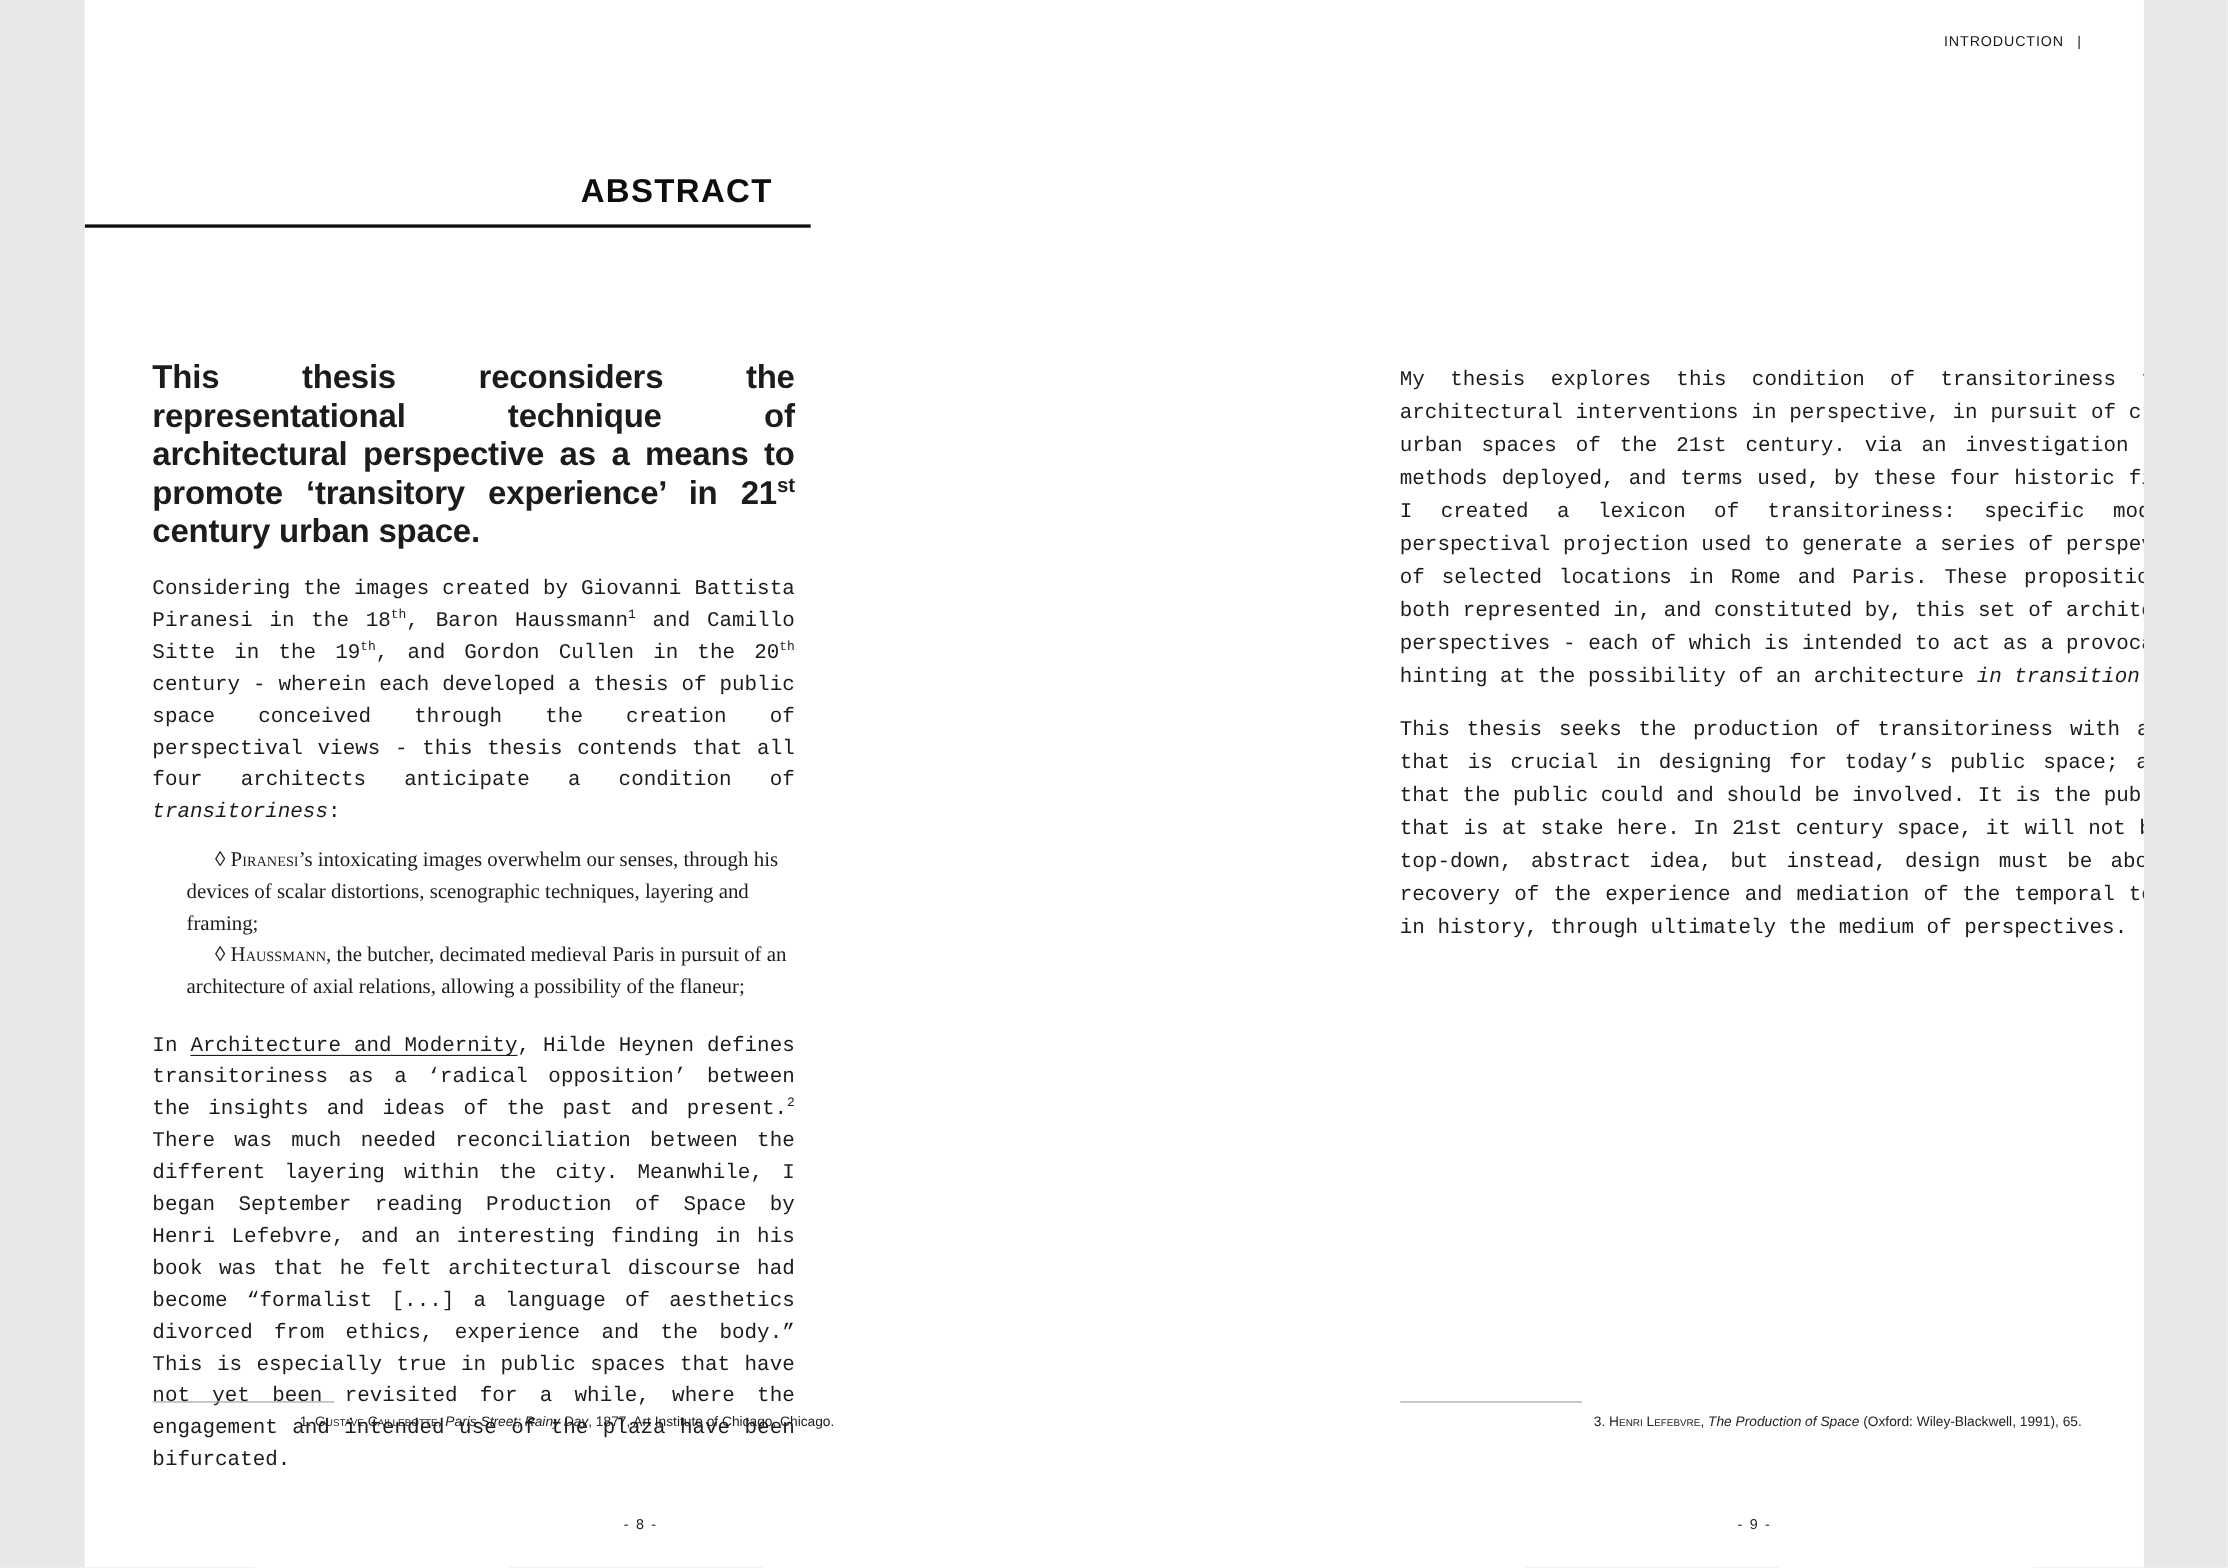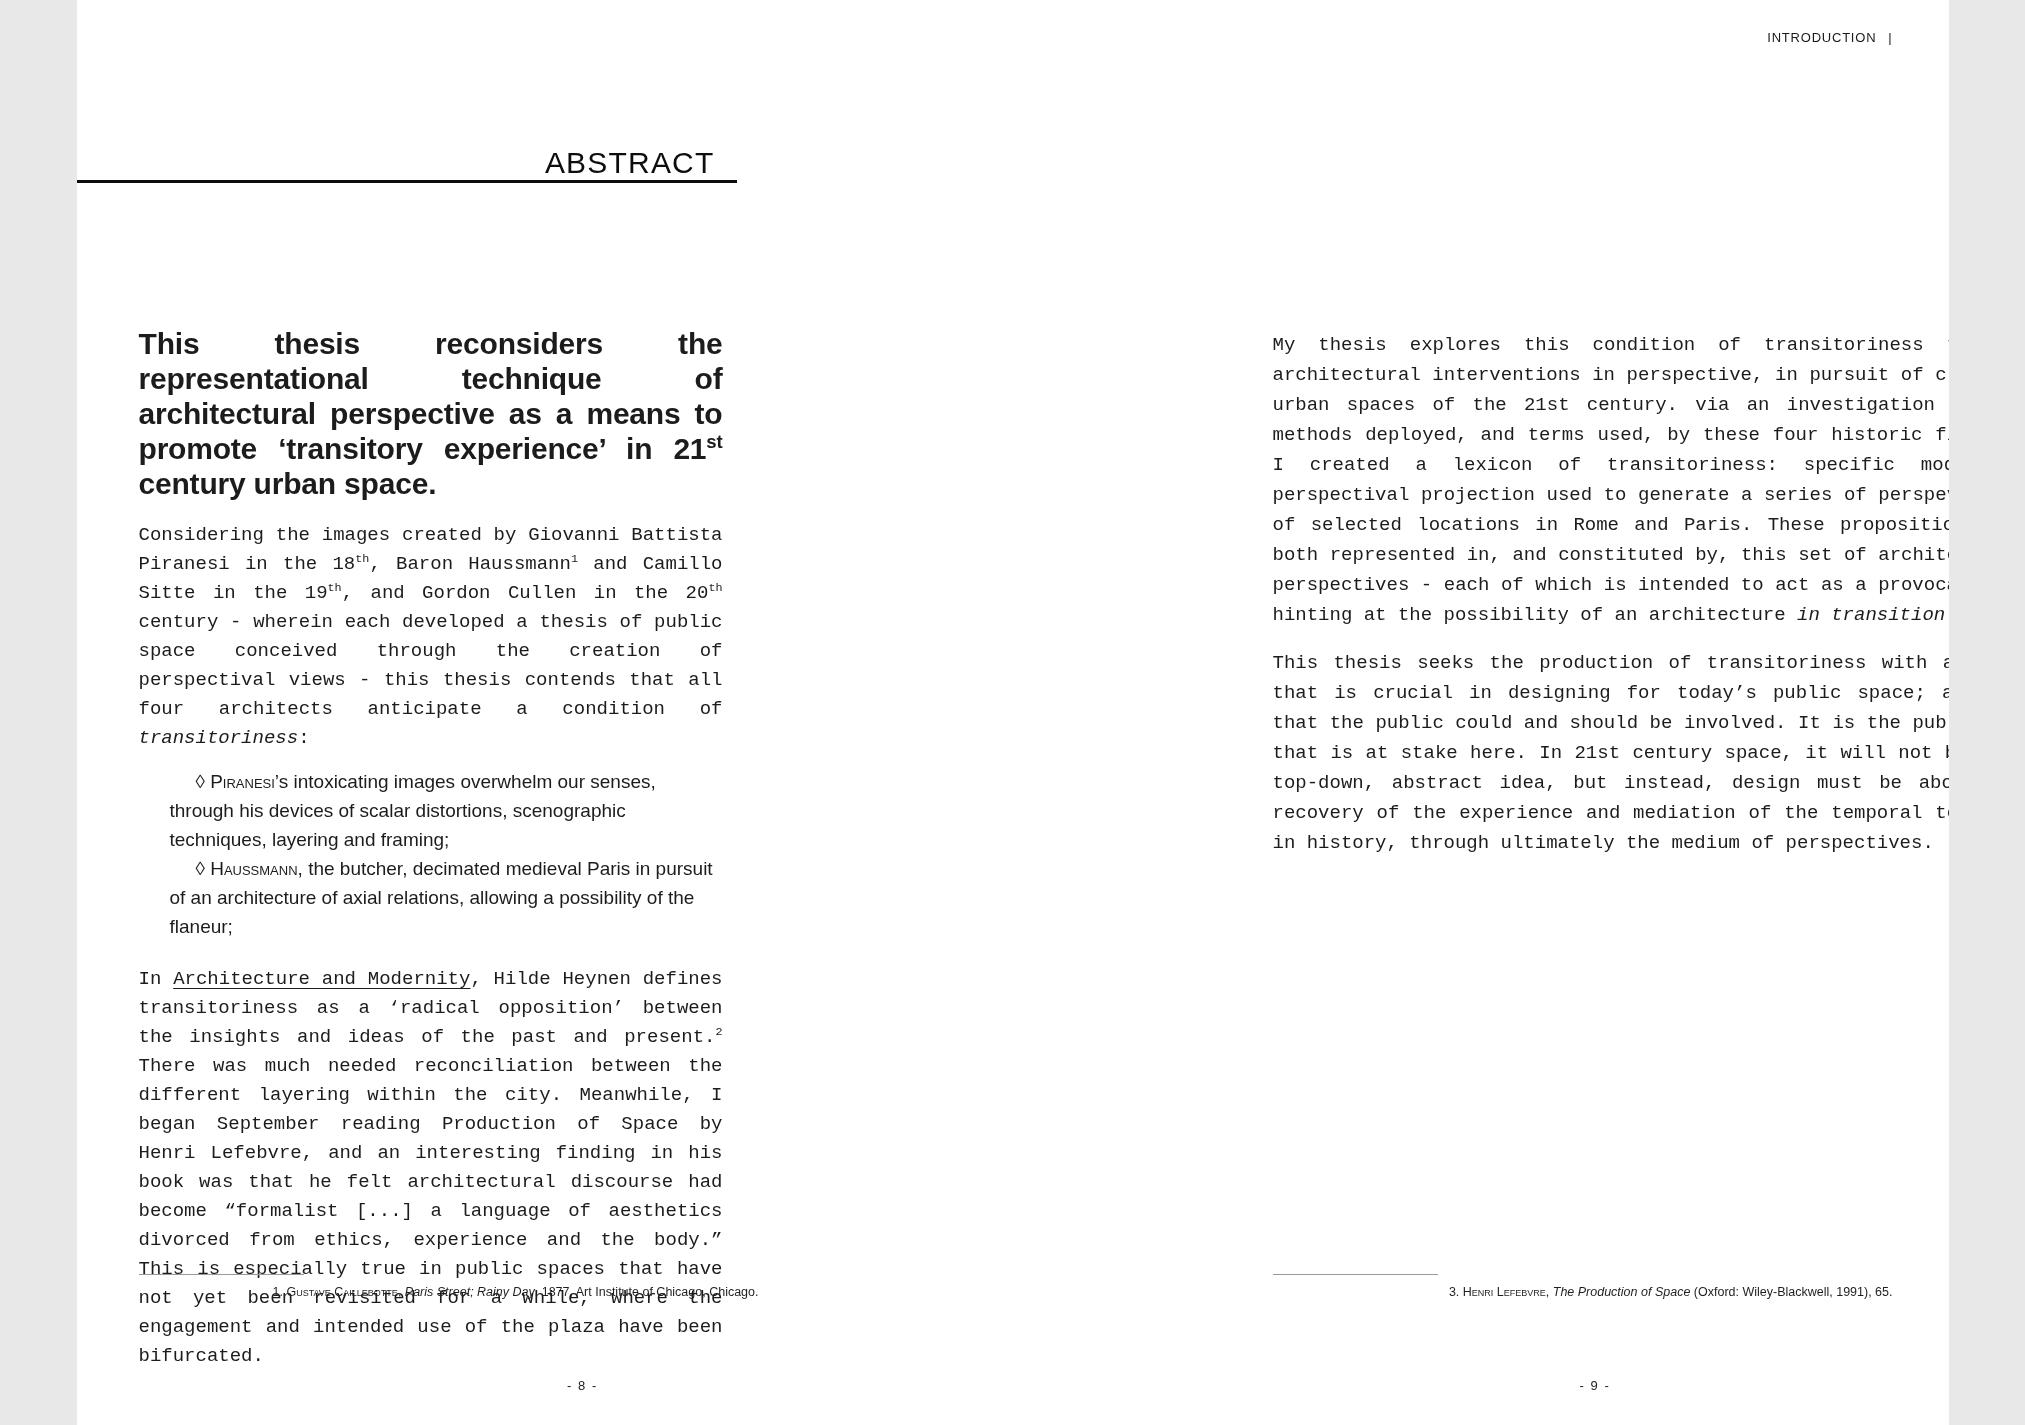--- a/index.html
+++ b/index.html
@@ -18,37 +18,37 @@
     font-size:13px;letter-spacing:0.06em;color:#1a1a1a;
   }
   .rh-sep{margin-left:12px;font-weight:400;}
   
   .heading-rule{
     position:absolute;top:146px;left:0;width:660px;
     border-bottom:3px solid #0d0d0d;
     text-align:right;
   }
   .abstract-title{
-    margin:0;display:inline-block;
+    margin:12px;display:inline-block;
     padding:0 22px 1px 0;
-    font-size:30px;font-weight:400;letter-spacing:0.04em;color:#0d0d0d;
+    font-size:30px;font-weight:700;letter-spacing:0.04em;color:#0d0d0d;
     line-height:1.1;
   }
   
   .left-col{position:absolute;left:62px;top:326px;width:584px;}
   .right-col{position:absolute;left:1196px;top:330px;width:754px;}
   .lead{
     margin:0 0 20px 0;
     font-size:30px;line-height:35px;font-weight:700;
     text-align:justify;letter-spacing:-0.2px;
   }
   .body{font-size:19px;line-height:29px;margin:0;}
   .just{text-align:justify;font-family:Liberation Mono, monospace;}
   .left-col .para{margin:0 0 14px 0;}
-  .bullets{margin:0 0 24px 31px;width:552px;}
+  .bullets{margin:0 0 24px 31px;width:552px;font-family:Liberation Serif, serif;}
   .bullet{text-align:left;text-indent:26px;margin:0;}
   .right-col .para{margin:0 0 18px 0;line-height:30px;}
   
   .run-italic{font-style:italic;}
   .run-underline{text-decoration:underline;text-underline-offset:4px;}
   .run-smallcaps{font-variant:small-caps;}
   sup{font-size:62%;line-height:0;vertical-align:super;}
   
   .footnotes{position:absolute;width:620px;text-align:right;}
   .footnotes-left{left:62px;top:1274px;}

